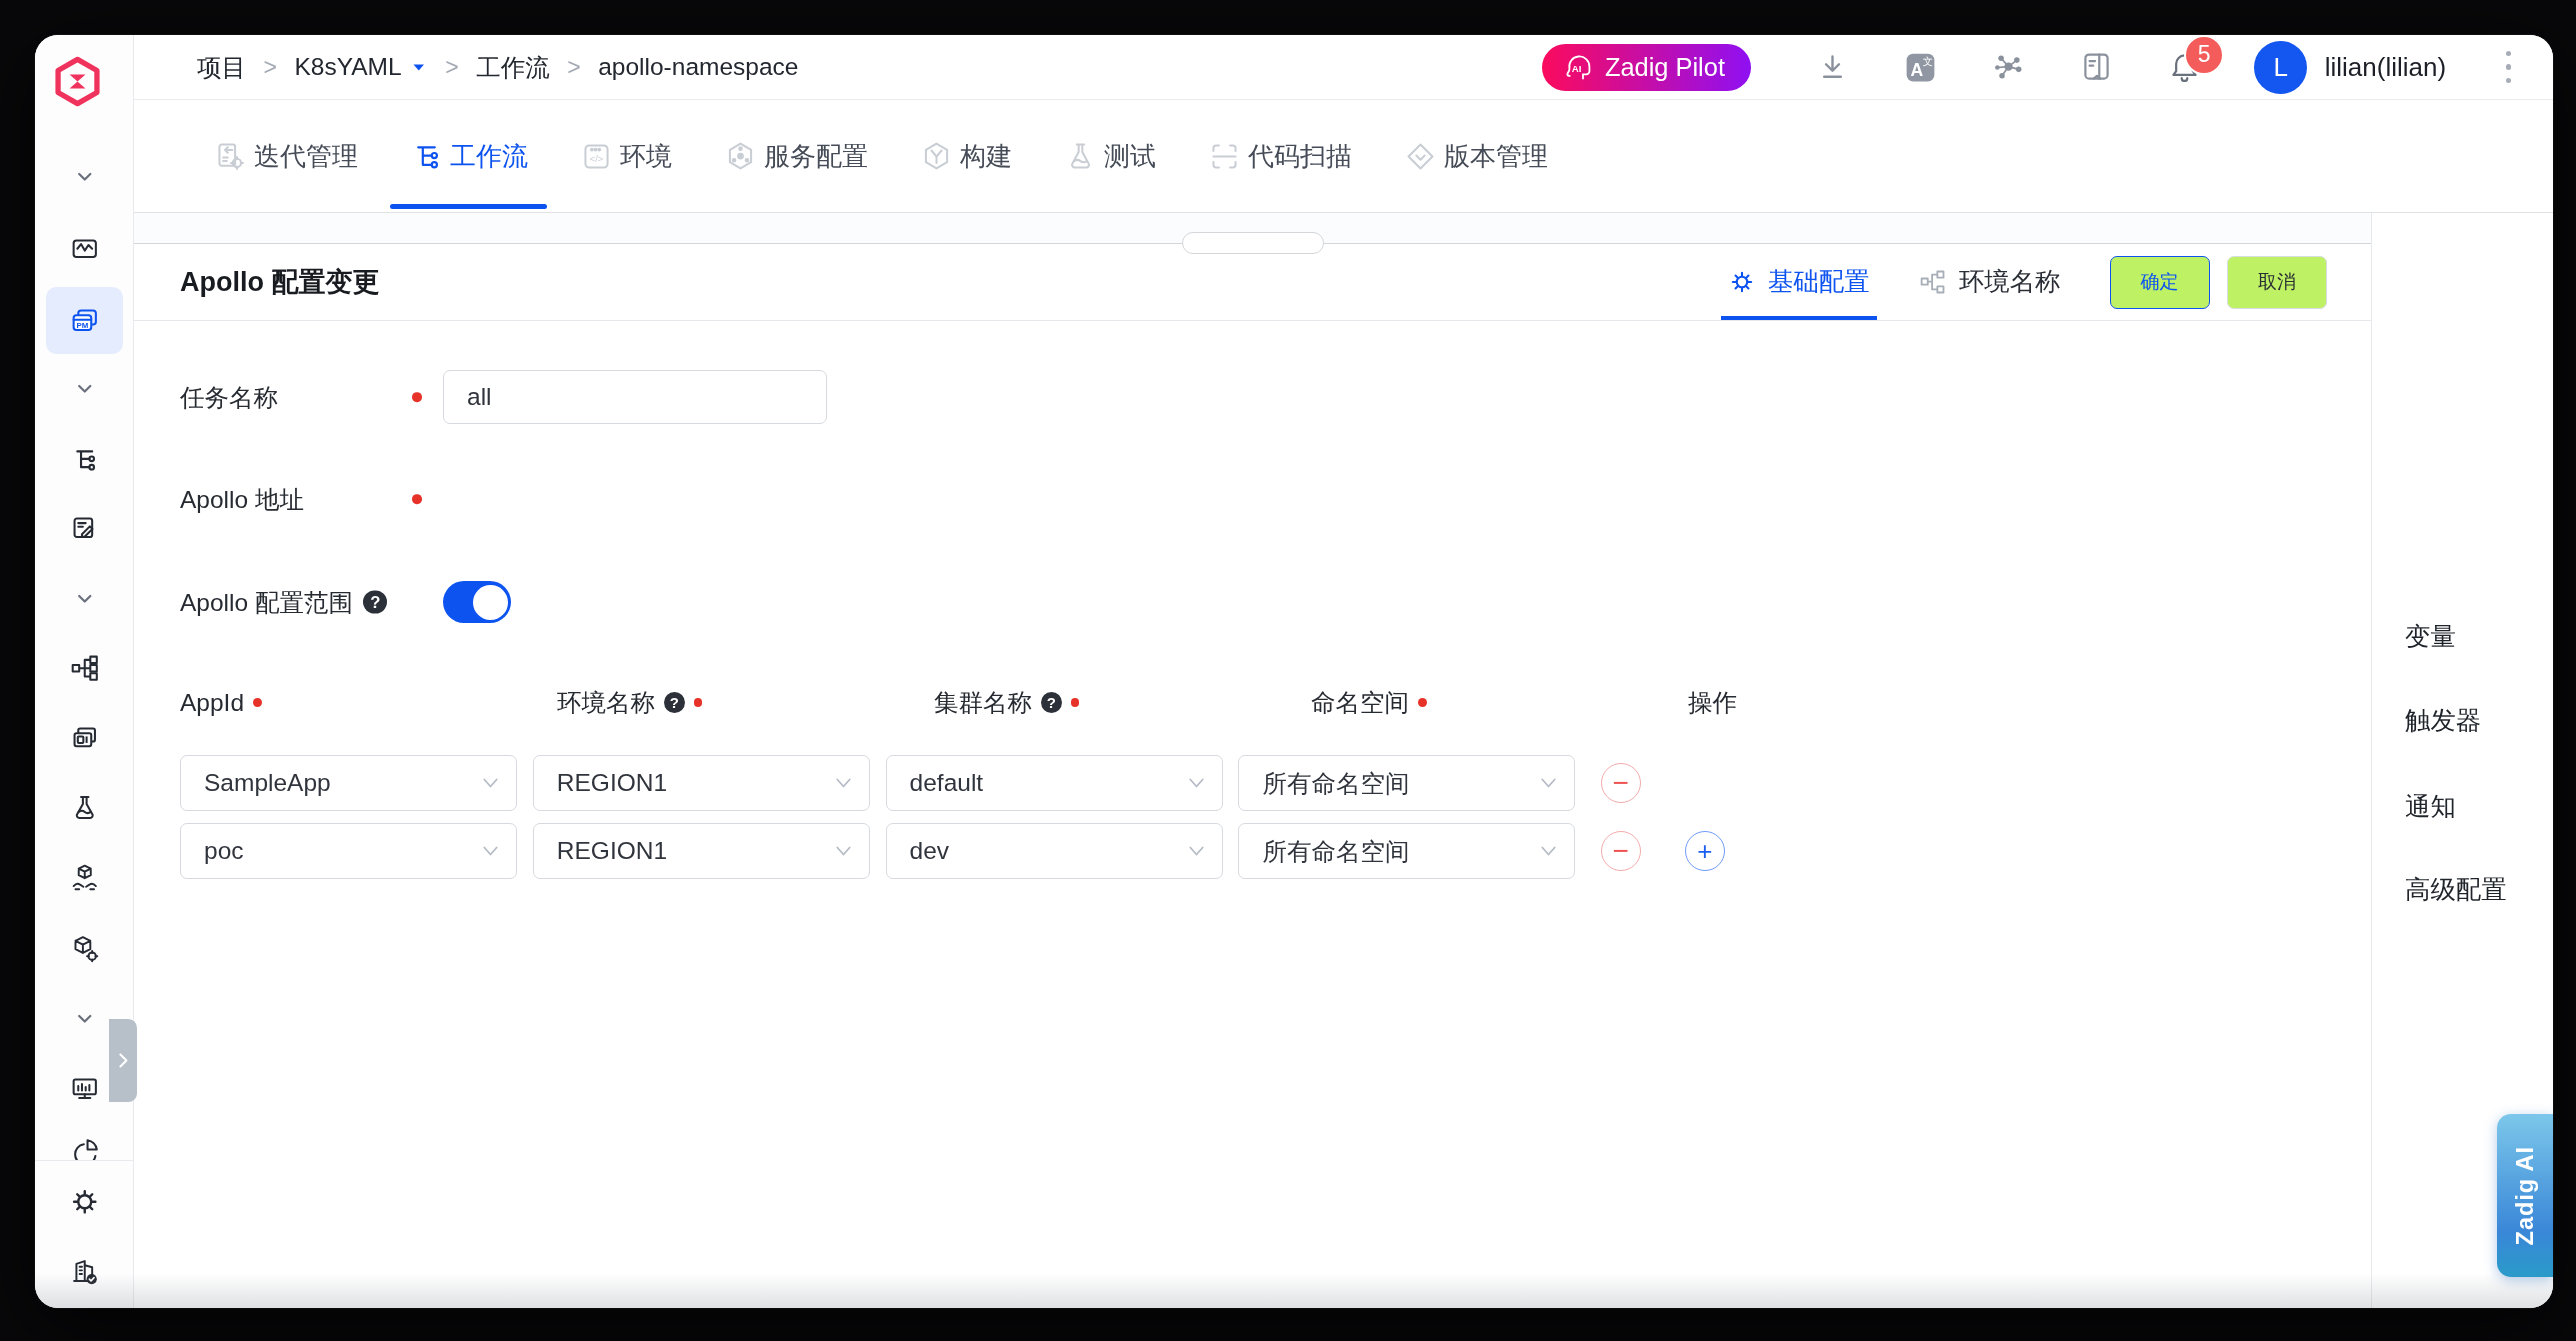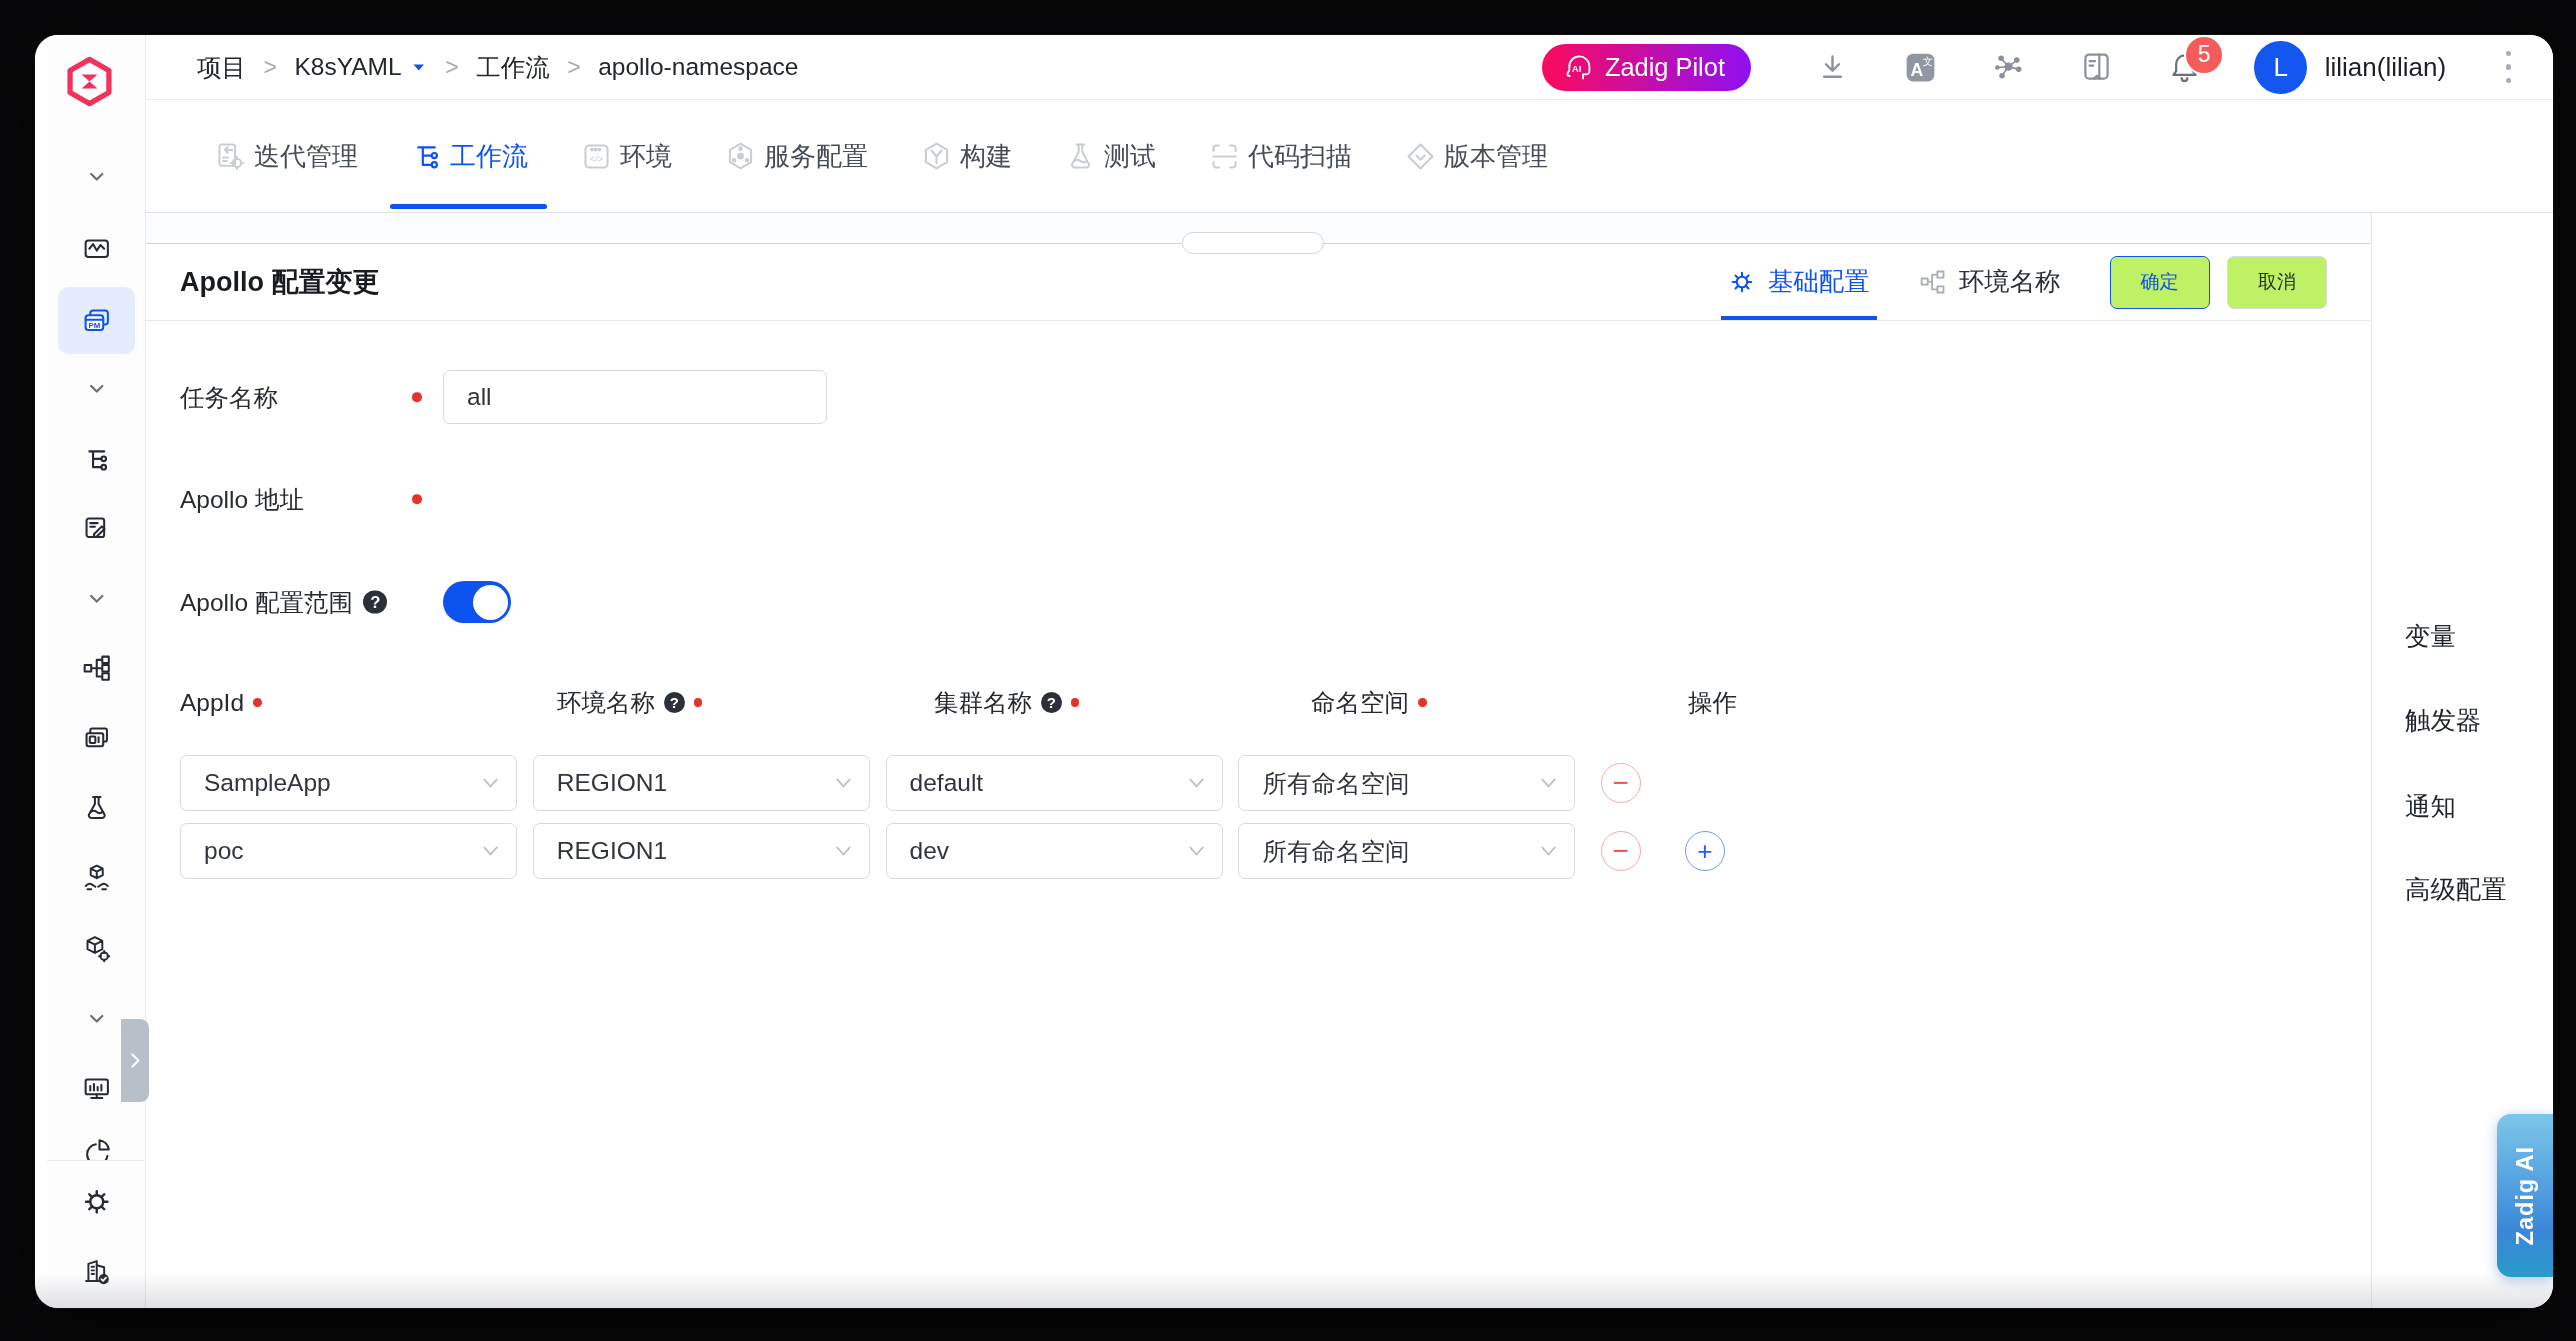--- a/index.html
+++ b/index.html
@@ -20,21 +20,21 @@
     box-shadow:0 17.5px 79px rgba(0,0,0,.75), 0 0 0 0.9px rgba(255,255,255,.06);
   }
   .window::after{
     content:""; position:absolute; left:0; right:0; bottom:0; height:35px;
     background:linear-gradient(180deg, rgba(255,255,255,0), rgba(110,116,124,.22));
     pointer-events:none; z-index:40;
   }
 
   
   .sidebar {
-    position:absolute; left:12px; top:0; bottom:0; width:99px;
+    position:absolute; left:0; top:0; bottom:0; width:99px;
     background:#fdfdfe; border-right:0.9px solid #e8eaed; z-index:20;
   }
   .logo { position:absolute; left:15.8px; top:20px; width:53px; height:53px; }
   .s-icon { position:absolute; left:34px; width:31.5px; height:31.5px; color:#262b33; }
   .s-icon.chev { color:#6a717c; }
   .s-active-bg { position:absolute; left:10.5px; top:252px; width:77px; height:67px; background:#e5ecfd; border-radius:10.5px; }
   .s-icon.active { color:#0d53f0; }
   .s-clip { position:absolute; left:34px; top:1101px; width:31.5px; height:23.6px; overflow:hidden; }
   .s-divider { position:absolute; left:0; right:0; top:1125px; height:0.9px; background:#e8eaed; }
   .expand-handle {

